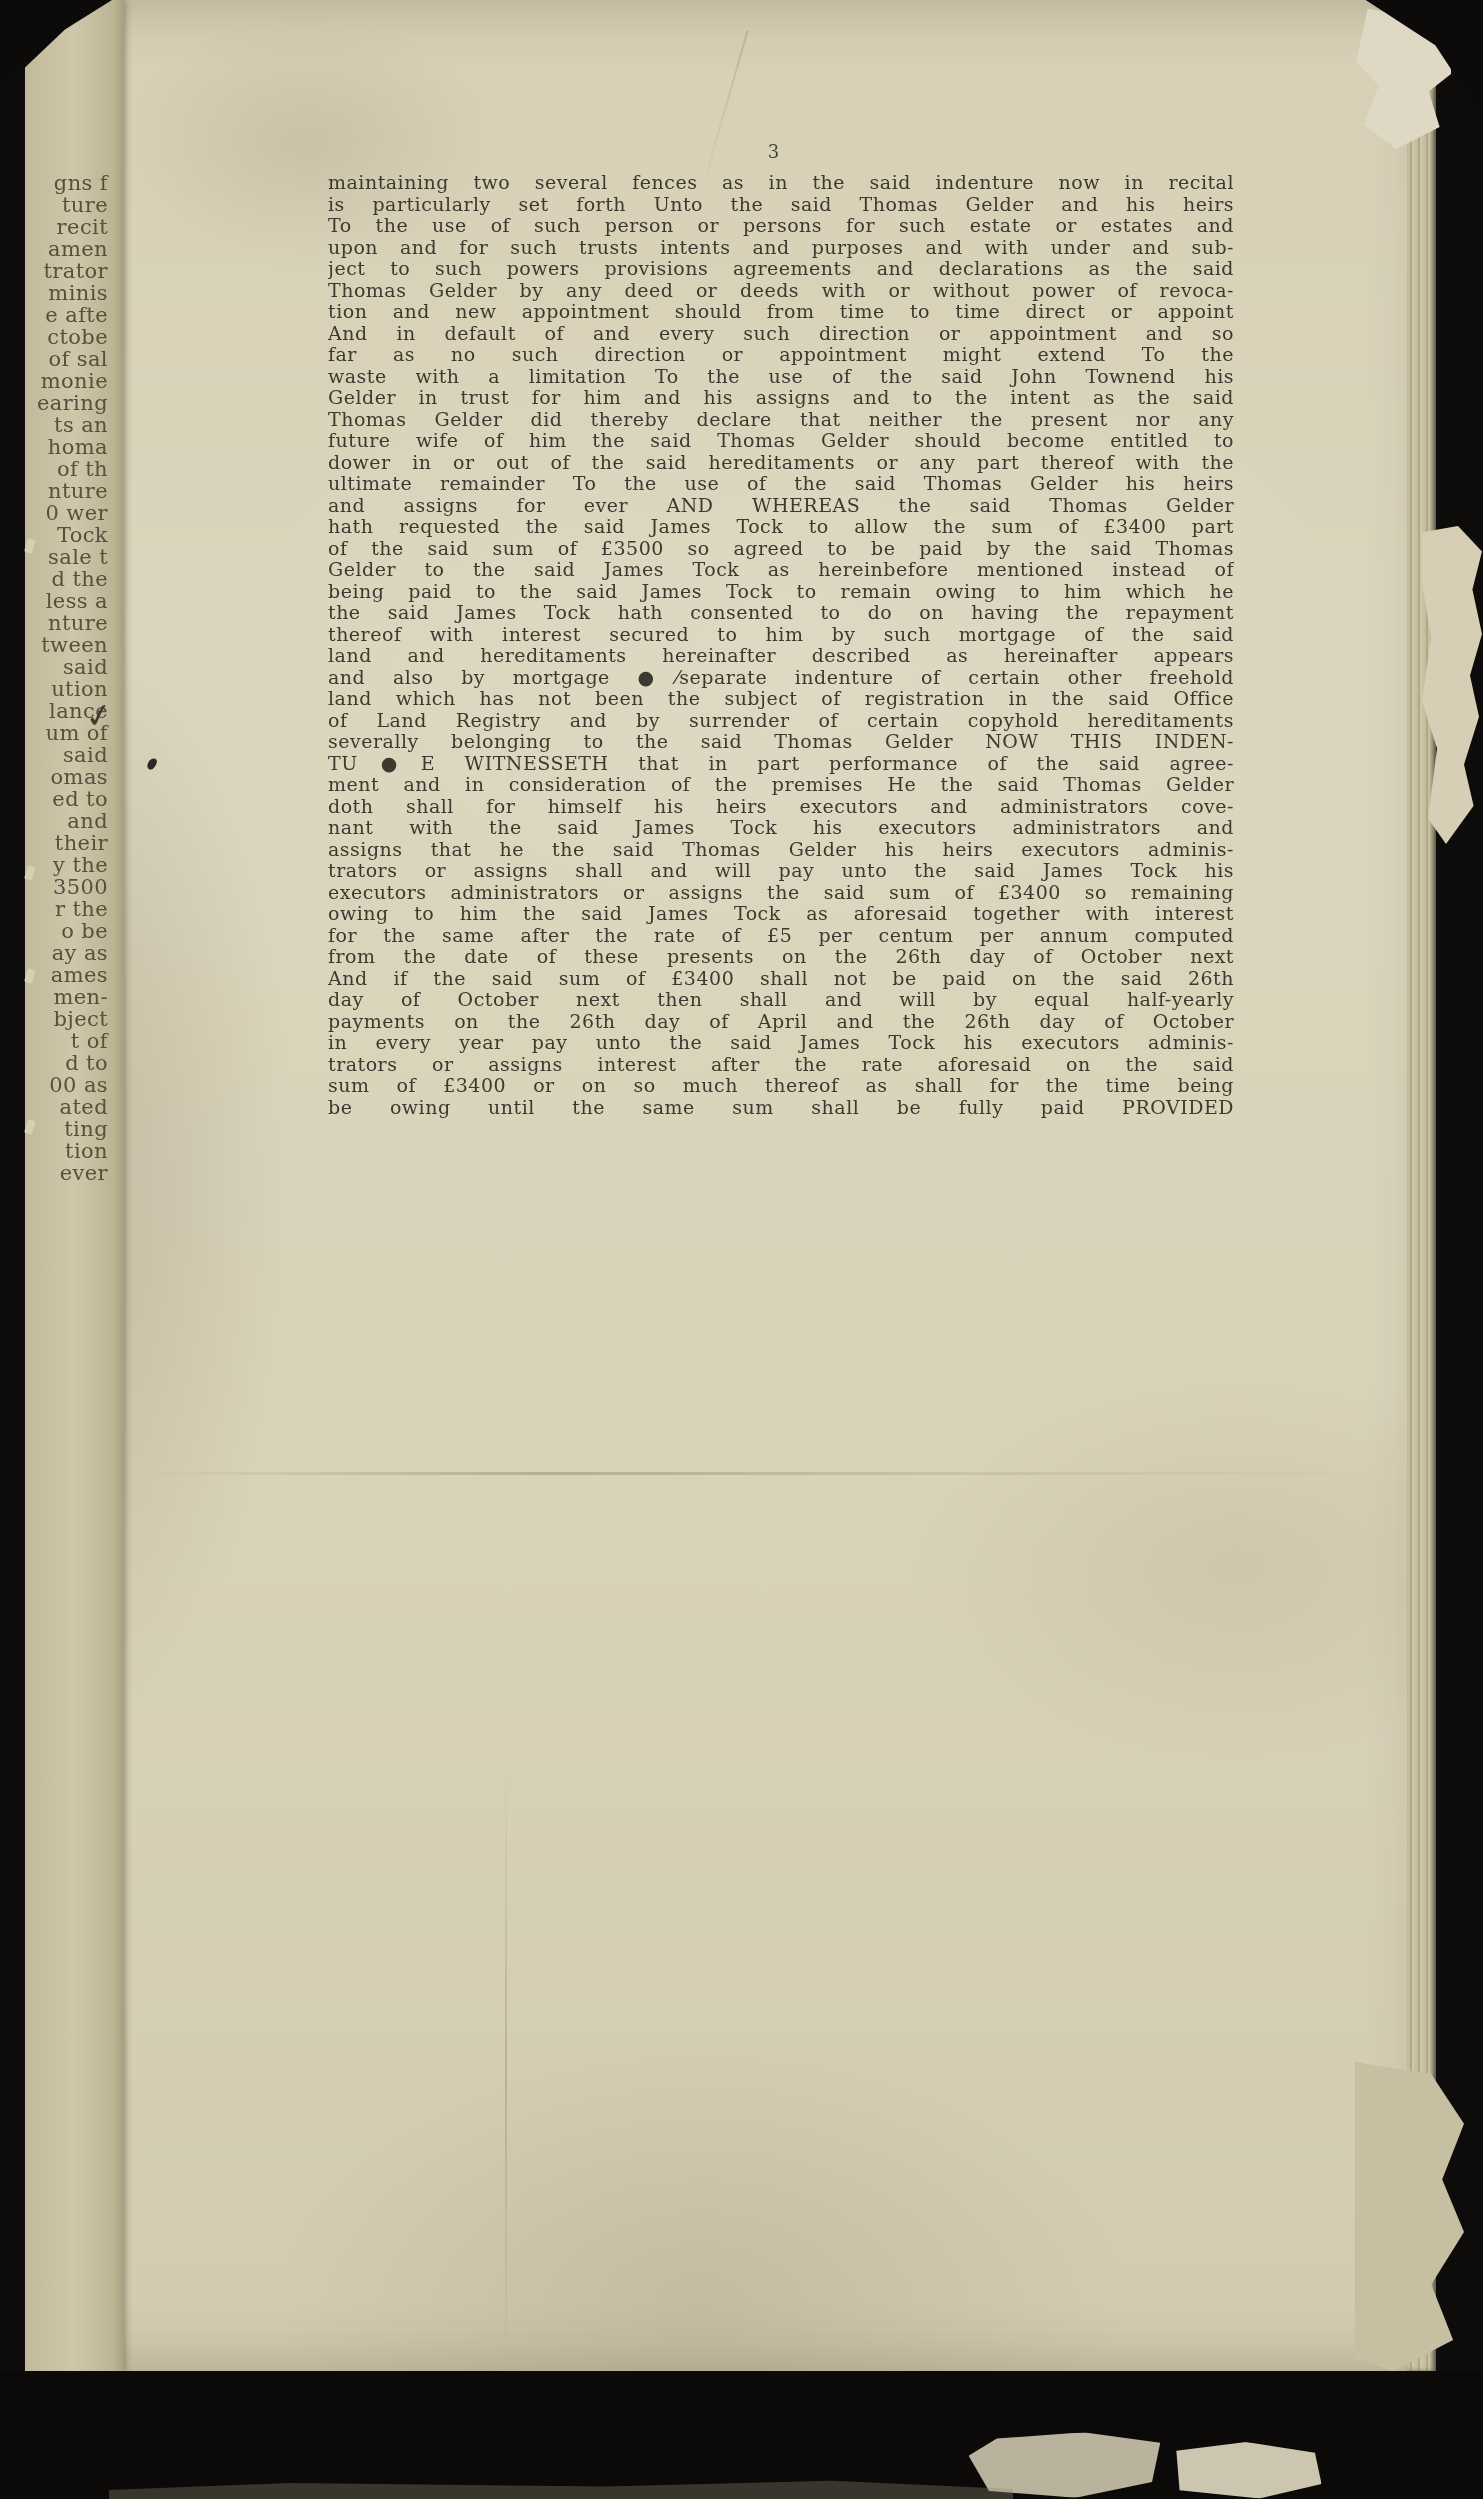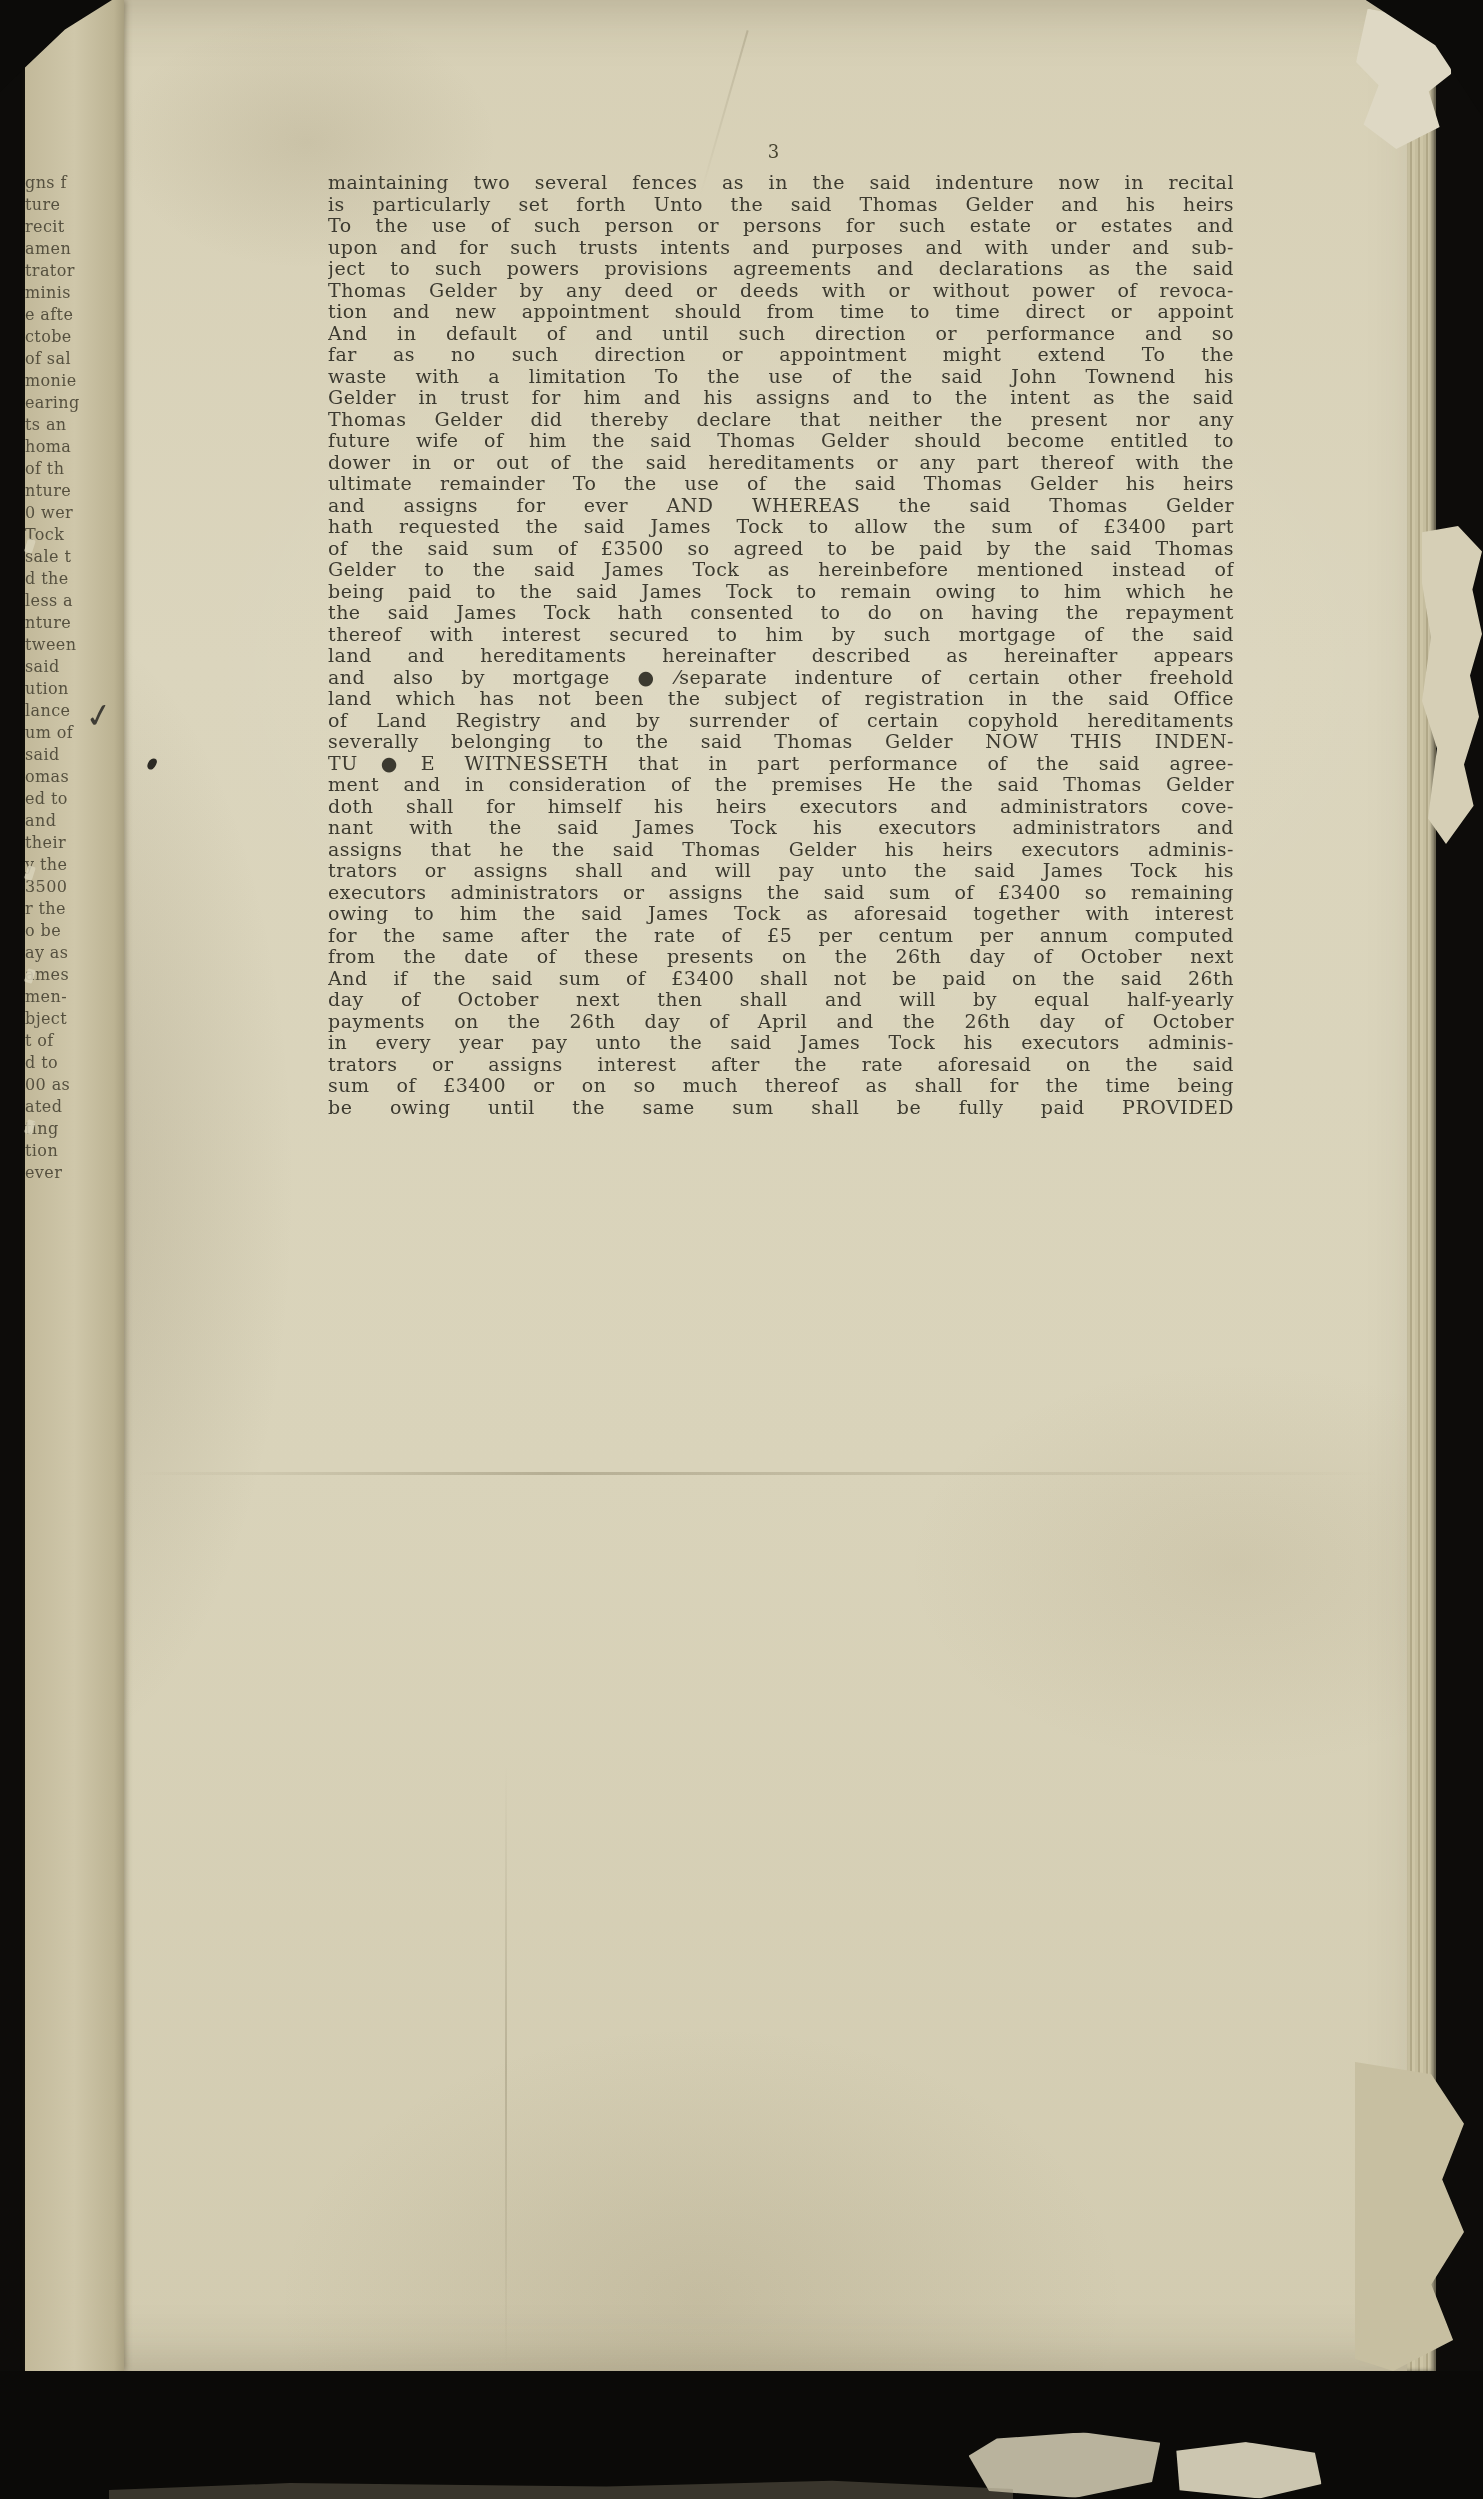--- a/index.html
+++ b/index.html
@@ -22,22 +22,22 @@
   }
   
   .gutter-page {
     position:absolute; left:25px; top:0; width:99px; height:2371px;
     background:linear-gradient(90deg,#c2b99a 0%,#cfc7aa 50%,#bcb393 90%,#a89f80 100%);
     box-shadow:1.8px 0 6.3px rgba(70,60,35,0.45);
   }
   .fragments { position:absolute; left:25px; top:172px; width:92px; color:#55503f; }
   .fragment {
     height:22px; line-height:22px; overflow:hidden;
-    text-align:left; padding-right:9px;
-    font-size:16px; letter-spacing:0.4px;
+    text-align:right; padding-right:9px;
+    font-size:21px; letter-spacing:0.4px;
   }
   
   .page-number {
     position:absolute; left:738px; top:141px; width:72px; text-align:center;
     font-size:18px; color:#45422f; letter-spacing:0.9px;
   }
   
   .body-text { position:absolute; left:328px; top:172px; width:906px; color:#3c3a30; font-size:19px; }
   .text-line {
     height:21.5px; line-height:21.5px; overflow:hidden;
@@ -175,21 +175,21 @@
   <div class="page-number">3</div>
 
   <div class="body-text">
       <div class="text-line">maintaining two several fences as in the said indenture now in recital</div>
       <div class="text-line">is particularly set forth Unto the said Thomas Gelder and his heirs</div>
       <div class="text-line">To the use of such person or persons for such estate or estates and</div>
       <div class="text-line">upon and for such trusts intents and purposes and with under and sub-</div>
       <div class="text-line">ject to such powers provisions agreements and declarations as the said</div>
       <div class="text-line">Thomas Gelder by any deed or deeds with or without power of revoca-</div>
       <div class="text-line">tion and new appointment should from time to time direct or appoint</div>
-      <div class="text-line">And in default of and until such direction or performance and so</div>
+      <div class="text-line">And in default of and every such direction or appointment and so</div>
       <div class="text-line">far as no such direction or appointment might extend To the</div>
       <div class="text-line">waste with a limitation To the use of the said John Townend his</div>
       <div class="text-line">Gelder in trust for him and his assigns and to the intent as the said</div>
       <div class="text-line">Thomas Gelder did thereby declare that neither the present nor any</div>
       <div class="text-line">future wife of him the said Thomas Gelder should become entitled to</div>
       <div class="text-line">dower in or out of the said hereditaments or any part thereof with the</div>
       <div class="text-line">ultimate remainder To the use of the said Thomas Gelder his heirs</div>
       <div class="text-line">and assigns for ever AND WHEREAS the said Thomas Gelder</div>
       <div class="text-line">hath requested the said James Tock to allow the sum of £3400 part</div>
       <div class="text-line">of the said sum of £3500 so agreed to be paid by the said Thomas</div>

